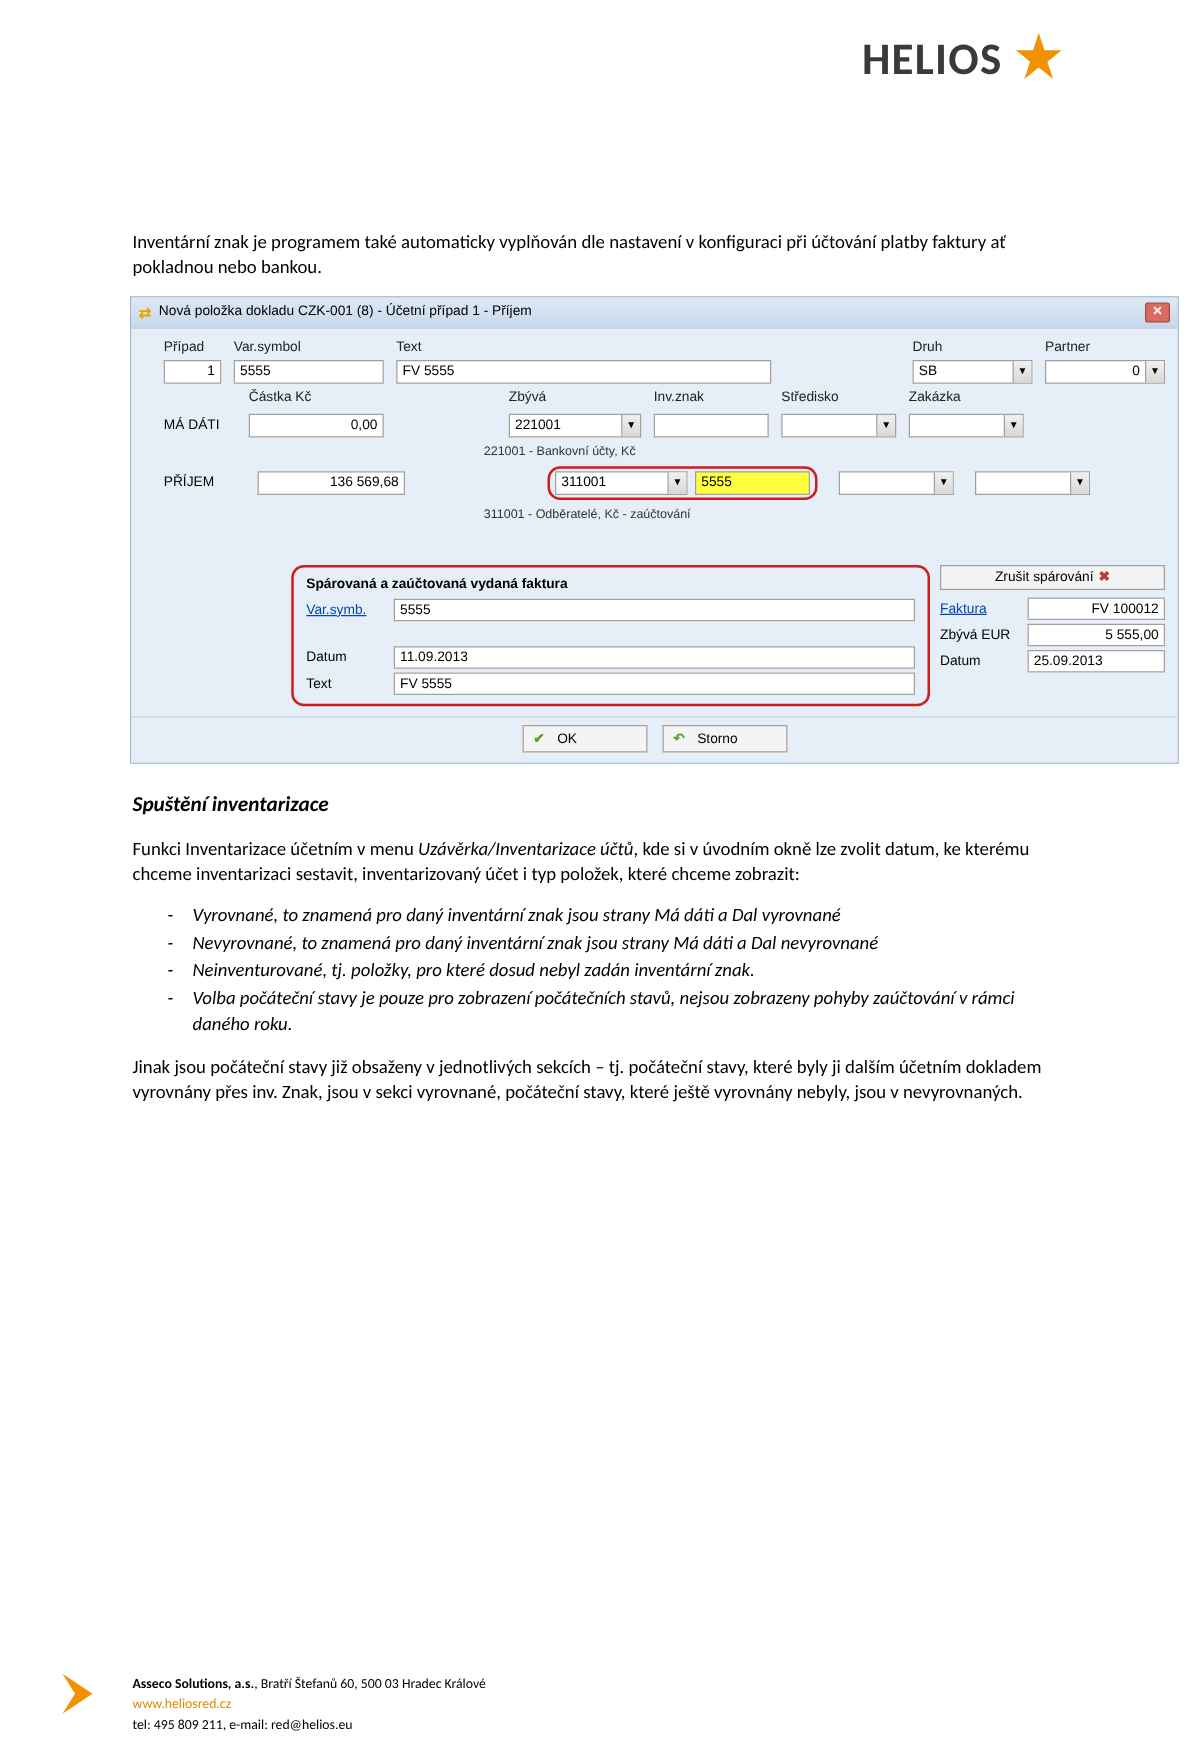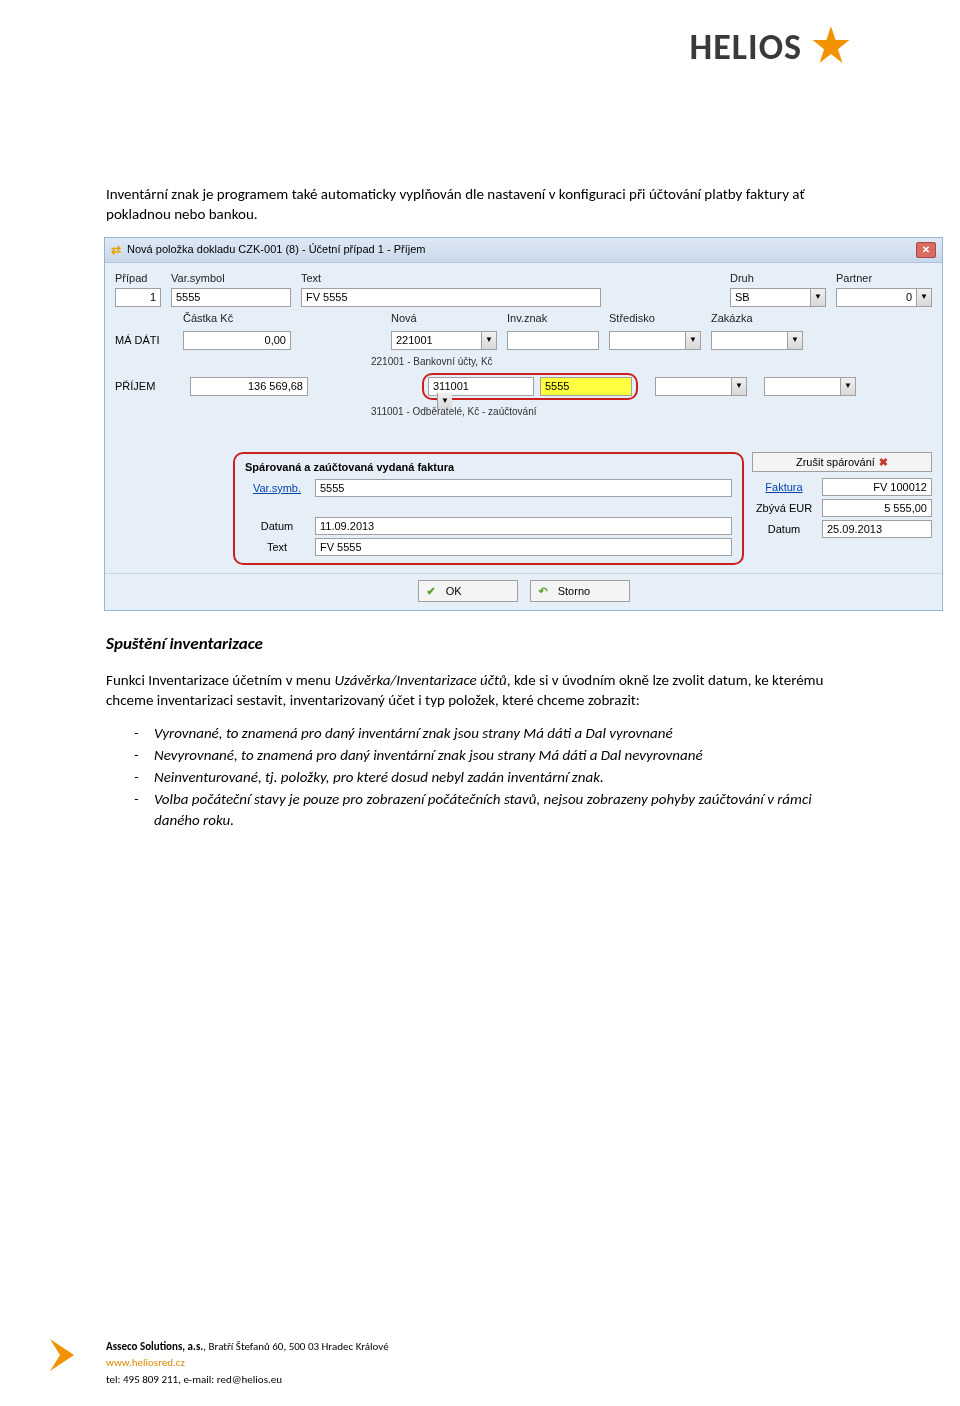--- a/index.html
+++ b/index.html
@@ -83,21 +83,21 @@
     width: 20px; height: 16px;
     background: #d96b63;
     border: 1px solid #a74a44;
     border-radius: 2px;
     color: #fff;
     font-size: 10px;
     line-height: 14px;
     text-align: center;
     font-weight: bold;
   }
-  .form-area { padding: 8px 10px 2px 10px; background: #e6eff7; }
+  .form-area { padding: 8px 10px 2px 26px; background: #e6eff7; }
   .row { display: flex; align-items: flex-end; gap: 10px; margin-bottom: 4px; }
   .fld { display: flex; flex-direction: column; }
   .fld label { font-size: 11px; margin-bottom: 2px; color: #222; }
   .inp, .sel {
     height: 19px;
     background: #fff;
     border: 1px solid #a0a0a0;
     padding: 1px 4px;
     font-size: 11px;
   }
@@ -149,21 +149,21 @@
     height: 20px;
     display: flex;
     align-items: center;
     justify-content: center;
     gap: 4px;
     font-size: 11px;
     padding: 0 6px;
   }
   .btn-unpair .x { color: #c0392b; font-weight: bold; }
   .kv { display: flex; font-size: 11px; margin-bottom: 3px; align-items: center; }
-  .kv .k { width: 64px; text-align: center; margin-right: 6px; }
+  .kv .k { width: 64px; text-align: left; margin-right: 6px; }
   .kv .k.link { color: #0645ad; text-decoration: underline; cursor: pointer; }
   .kv .v { background: #fff; border: 1px solid #a0a0a0; height: 18px; padding: 1px 4px; }
   .btn-bar {
     display: flex;
     gap: 12px;
     justify-content: center;
     padding: 6px 0 8px 0;
     background: #e6eff7;
     border-top: 1px solid #c8d6e5;
   }
@@ -251,21 +251,21 @@
         </div>
       </div>
 
       <div class="row">
         <div class="row-lbl"></div>
         <div class="fld" style="width:108px;">
           <label>Částka Kč</label>
         </div>
         <div style="width:80px;"></div>
         <div class="fld" style="width:106px;">
-          <label>Nová</label>
+          <label>Zbývá</label>
         </div>
         <div class="fld" style="width:92px;">
           <label>Inv.znak</label>
         </div>
         <div class="fld" style="width:92px;">
           <label>Středisko</label>
         </div>
         <div class="fld" style="width:92px;">
           <label>Zakázka</label>
         </div>
@@ -290,21 +290,21 @@
         </div>
       </div>
       <div class="subnote" style="margin-left:256px;">221001 - Bankovní účty, Kč</div>
 
       <div class="row" style="align-items:center;gap:17px;">
         <div class="row-lbl">PŘÍJEM</div>
         <div class="inp r" style="width:118px;font-weight:normal;">136 569,68</div>
         <div style="width:80px;"></div>
         <span class="hl">
           <span style="display:inline-flex;gap:6px;align-items:center;">
-            <span class="sel" style="width:106px;display:inline-flex;flex-direction:column;">
+            <span class="sel" style="width:106px;display:inline-flex;">
               <span class="val">311001</span>
               <span class="dd">▼</span>
             </span>
             <span class="inp yellow" style="width:92px;display:inline-block;">5555</span>
           </span>
         </span>
         <div class="sel" style="width:92px;">
           <span class="val"></span>
             <span class="dd">▼</span>
         </div>
@@ -373,20 +373,21 @@
     <span>Funkci Inventarizace účetním v  menu </span><span class="italic">Uzávěrka/Inventarizace účtů</span><span>, kde si v úvodním okně lze zvolit datum, ke kterému chceme inventarizaci sestavit, inventarizovaný účet i typ položek, které chceme zobrazit:</span>
   </p>
 
   <ul class="dash">
     <li>Vyrovnané, to znamená  pro daný inventární znak jsou strany Má dáti a Dal vyrovnané</li>
     <li>Nevyrovnané, to znamená pro daný inventární znak jsou strany Má dáti a Dal nevyrovnané</li>
     <li>Neinventurované, tj. položky, pro které dosud nebyl zadán inventární znak.</li>
     <li>Volba počáteční stavy je pouze pro zobrazení počátečních stavů, nejsou zobrazeny pohyby zaúčtování v rámci daného roku.</li>
   </ul>
 
+  <p>Jinak jsou počáteční stavy již obsaženy v jednotlivých sekcích – tj. počáteční stavy, které byly ji dalším účetním dokladem vyrovnány přes inv. Znak, jsou v sekci vyrovnané, počáteční stavy, které ještě vyrovnány nebyly, jsou v nevyrovnaných.</p>
 </div>
 
 <div class="dot-rule dot-bottom"></div>
 
 <div class="footer">
   <svg class="arrow" viewBox="0 0 40 40">
     <polygon points="4,4 28,20 4,36 14,20" fill="#f39200"></polygon>
   </svg>
   <div class="l1">
     <b>Asseco Solutions, a.s.</b><span>, Bratří Štefanů 60, 500 03 Hradec Králové</span>

